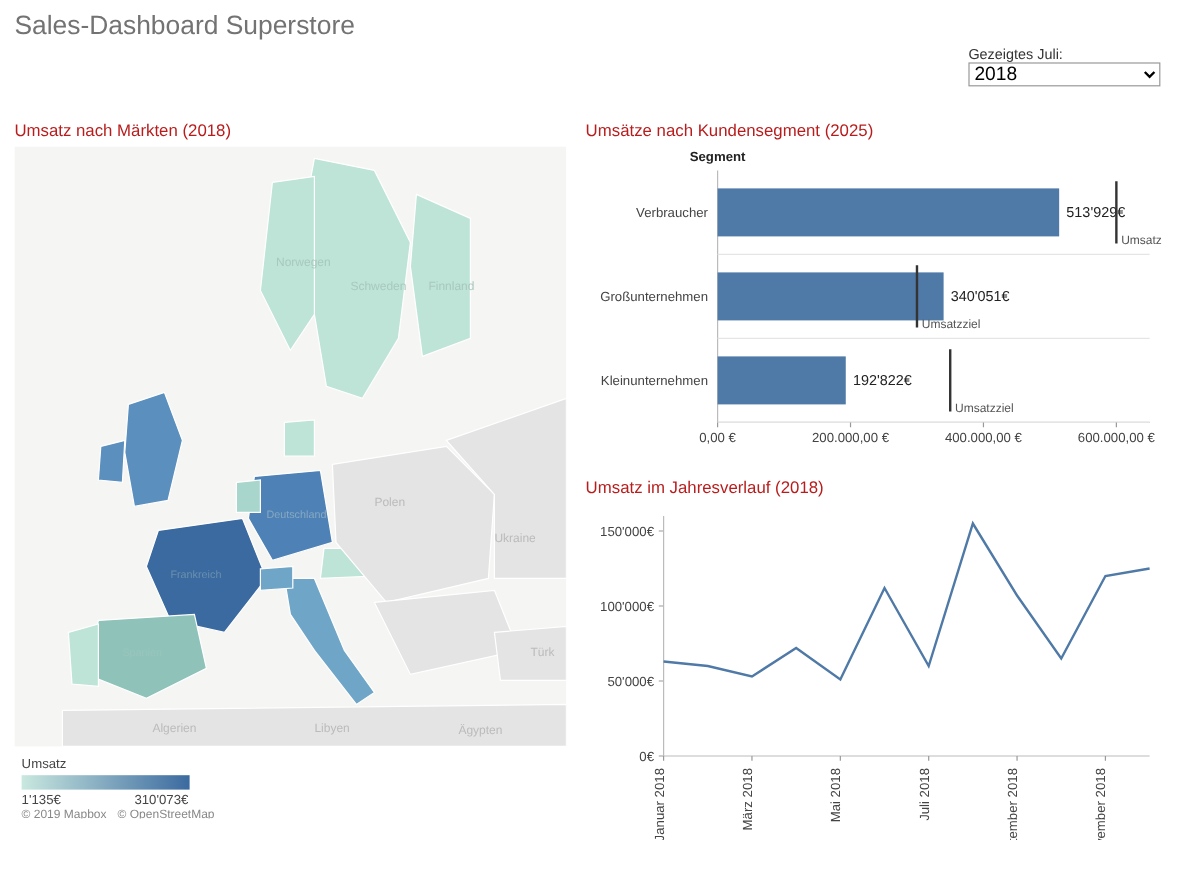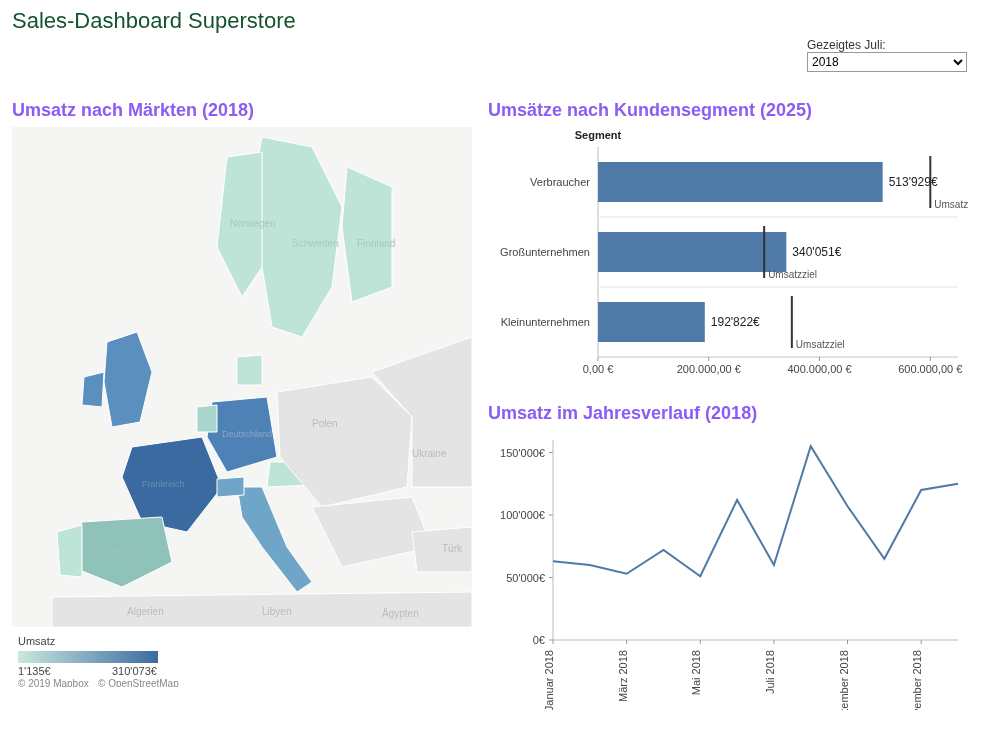--- a/index.html
+++ b/index.html
@@ -1,20 +1,20 @@
 <!DOCTYPE html>
 <html><head>
 <meta charset="utf-8">
 <style>
   html,body{margin:0;padding:0;font-family:"Segoe UI",Arial,sans-serif;background:#fff;color:#333;}
   #dash{position:relative;width:981px;height:730px;box-sizing:border-box;padding:8px 12px;}
-  .title{font-size:22px;font-weight:400;color:#14532d;}
+  .title{font-size:22px;font-weight:400;color:#737373;}
   .year-filter{position:absolute;right:14px;top:38px;font-size:12px;}
-  .year-filter select{width:160px;font-size:12px;height:20px;border:1px solid #999;background:#fff;}
-  .section-title{font-size:18px;color:#8b5cf6;font-weight:700;margin:0 0 6px 0;}
+  .year-filter select{width:160px;font-size:16px;height:20px;border:1px solid #999;background:#fff;}
+  .section-title{font-size:14px;color:#b91c1c;font-weight:400;margin:0 0 6px 0;}
   .grid{position:absolute;top:100px;left:12px;right:12px;bottom:8px;display:flex;gap:16px;}
   .left{width:460px;display:flex;flex-direction:column;}
   .right{flex:1;display:flex;flex-direction:column;}
   .map-box{flex:1;border:0px solid #ccc;position:relative;}
   svg{display:block;}
   .bar-label,.axis-label,.tick-label{font-size:11px;fill:#444;}
   .seg-header{font-size:11px;font-weight:bold;fill:#222;}
   .tgt-lbl{font-size:10px;fill:#555;}
   .val-lbl{font-size:12px;fill:#222;}
 </style>

